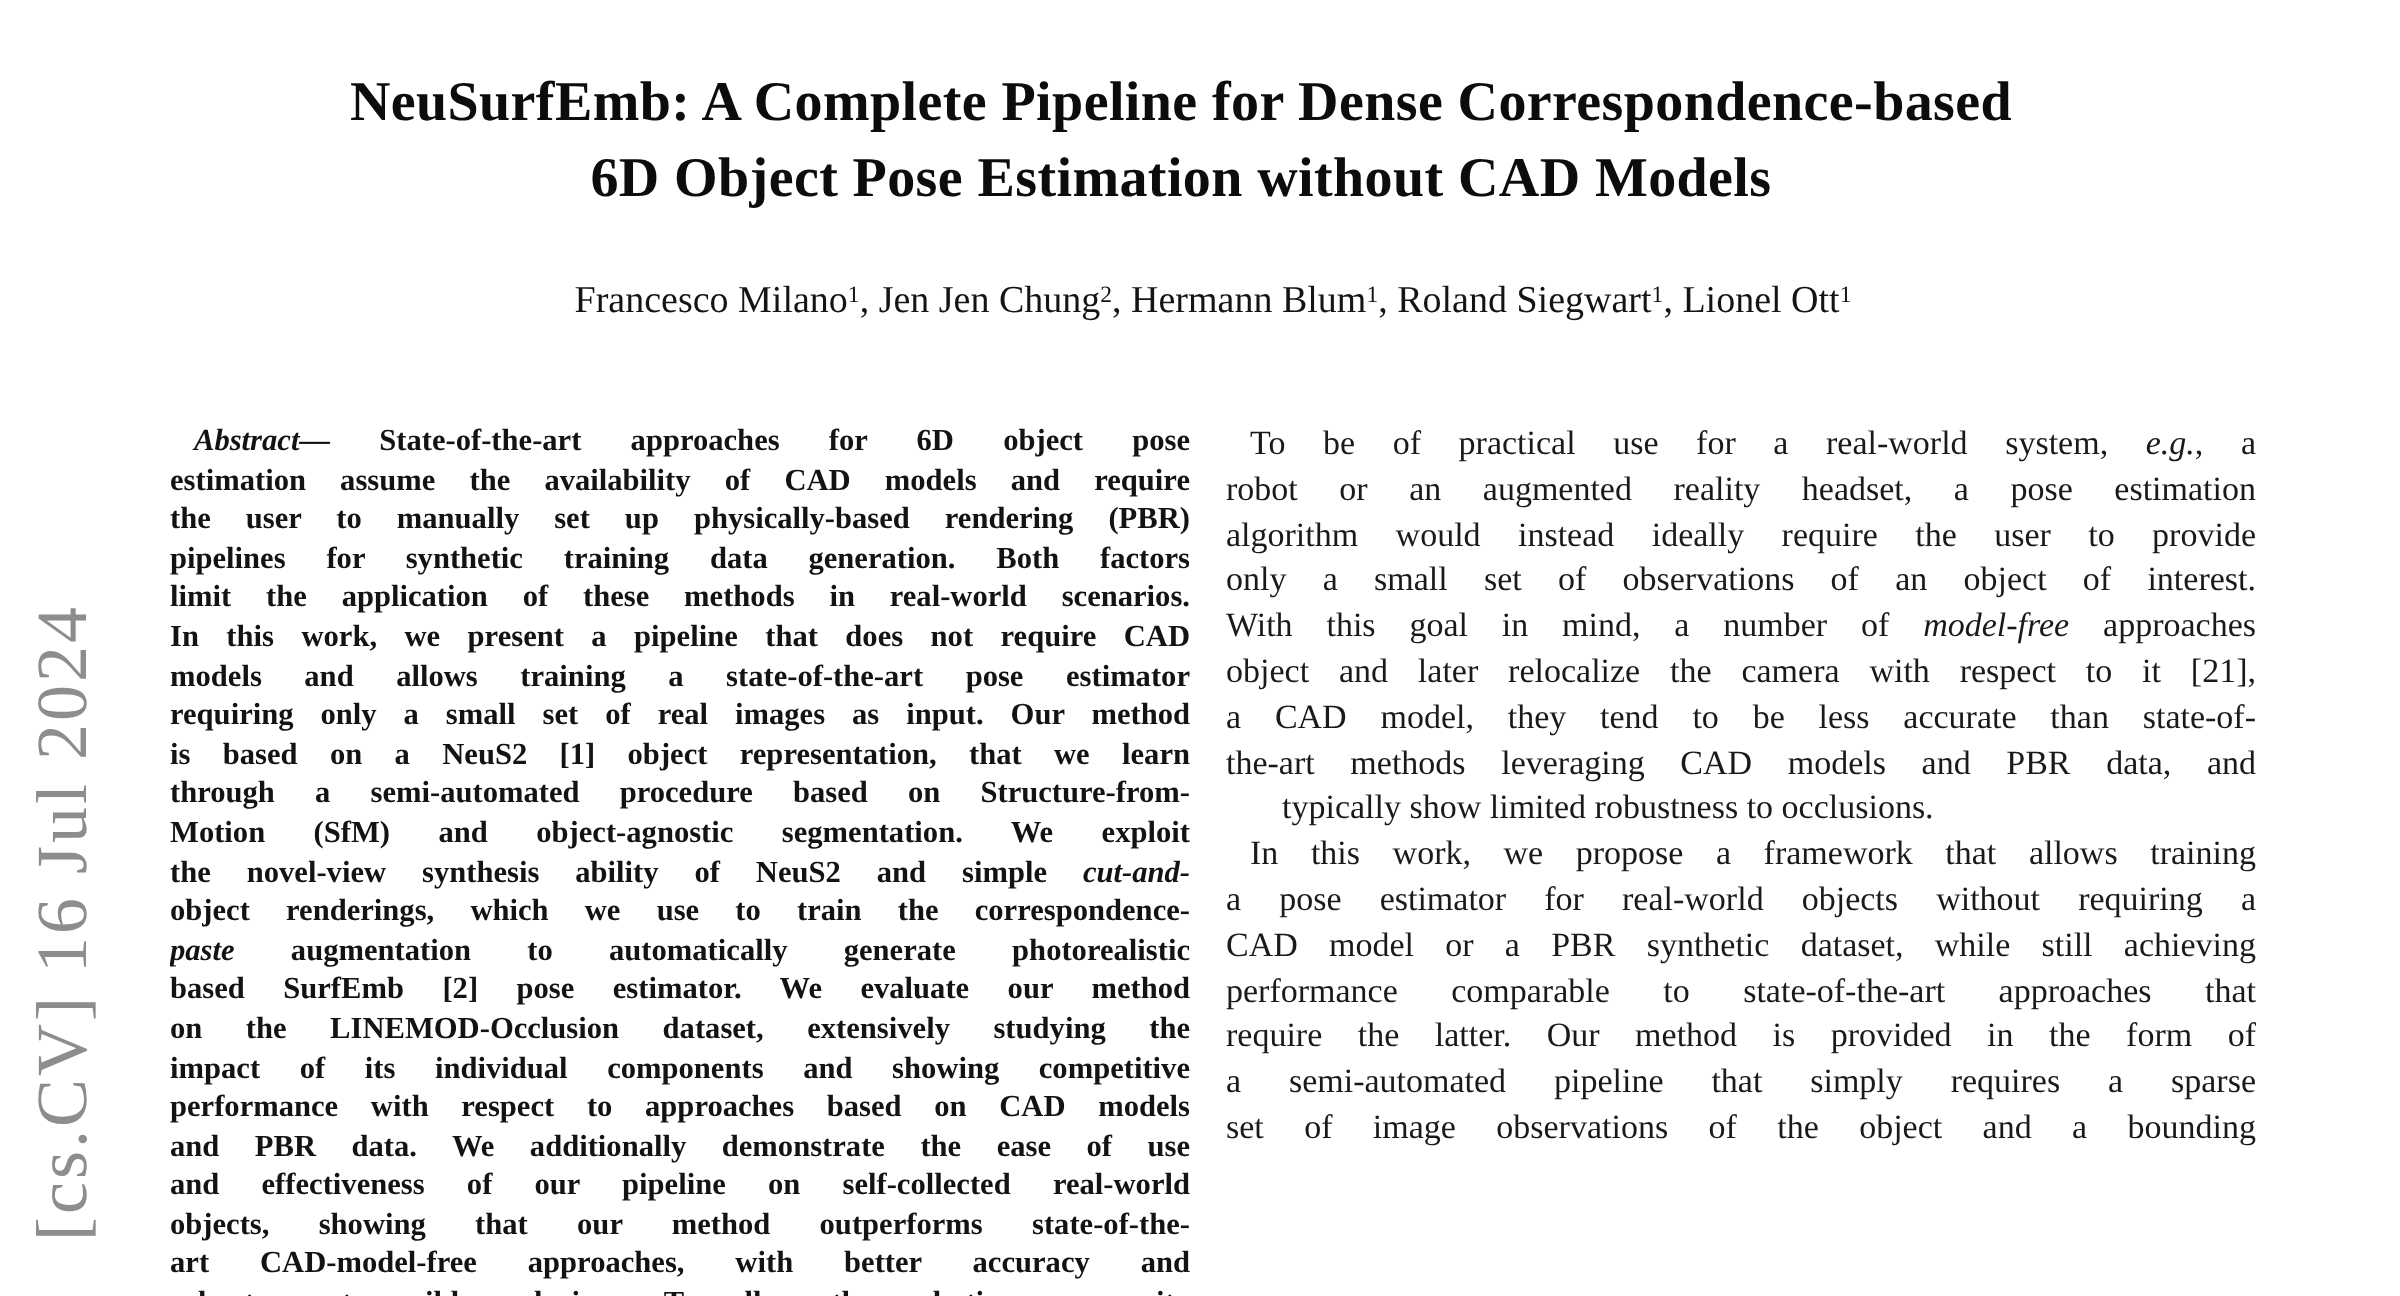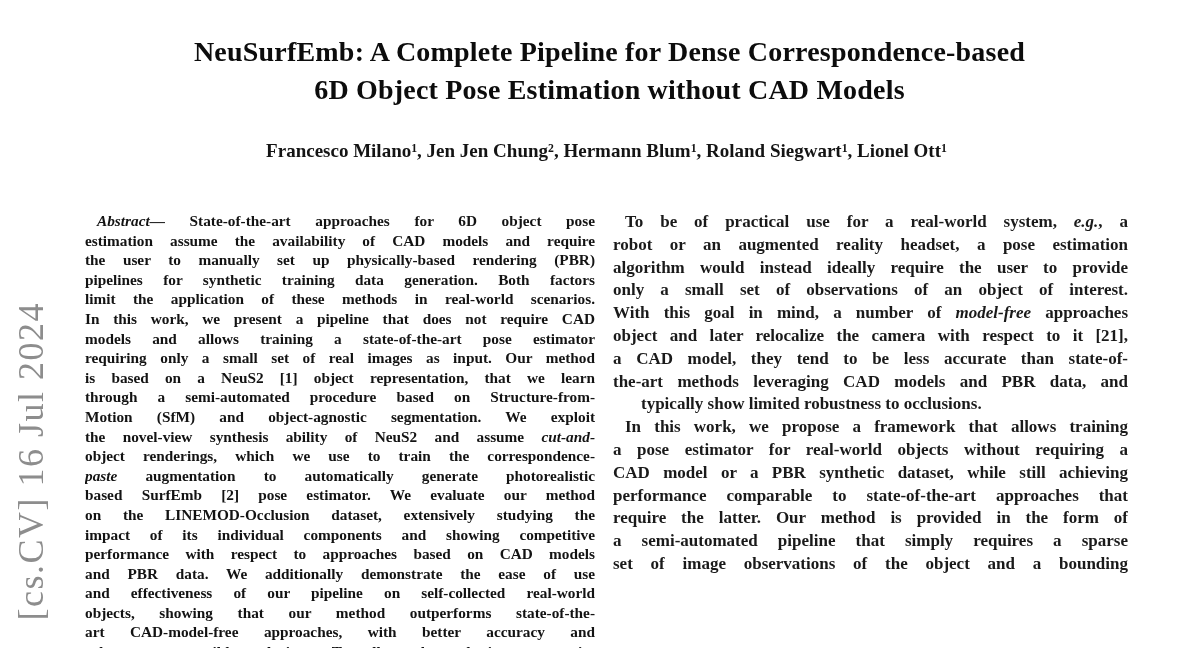--- a/index.html
+++ b/index.html
@@ -16,21 +16,21 @@
     color: #161616;
   }
   .page {
     position: absolute;
     inset: 0;
     background: #ffffff;
   }
   
   .head-block {
     position: absolute;
-    left: 88px;
+    left: 69px;
     top: 33px;
     width: 1043px;
     text-align: center;
     font-family: Liberation Serif, serif;
   }
   .title-line {
     font-weight: bold;
     font-size: 28px;
     line-height: 38px;
     color: #0c0c0c;
@@ -68,21 +68,20 @@
     font-size: 17px;
     line-height: 22.8px;
     color: #1a1a1a;
   }
   
   .tline {
     text-align: justify;
     text-align-last: justify;
     white-space: normal;
     overflow: hidden;
-    font-weight: bold;
   }
   .tline.end { text-align-last: left; margin-left: 28px; }
   .tline.ind { text-indent: 12px; }
   .tline.center { text-align: center; text-align-last: center; }
   .it { font-style: italic; }
   .tline sup {
     font-size: 0.62em;
     line-height: 0;
     vertical-align: baseline;
     position: relative;
@@ -133,21 +132,21 @@
         <div class="tline"><span>estimation assume the availability of CAD models and require</span></div>
         <div class="tline"><span>the user to manually set up physically-based rendering (PBR)</span></div>
         <div class="tline"><span>pipelines for synthetic training data generation. Both factors</span></div>
         <div class="tline"><span>limit the application of these methods in real-world scenarios.</span></div>
         <div class="tline"><span>In this work, we present a pipeline that does not require CAD</span></div>
         <div class="tline"><span>models and allows training a state-of-the-art pose estimator</span></div>
         <div class="tline"><span>requiring only a small set of real images as input. Our method</span></div>
         <div class="tline"><span>is based on a NeuS2 [1] object representation, that we learn</span></div>
         <div class="tline"><span>through a semi-automated procedure based on Structure-from-</span></div>
         <div class="tline"><span>Motion (SfM) and object-agnostic segmentation. We exploit</span></div>
-        <div class="tline"><span>the novel-view synthesis ability of NeuS2 and assume </span><span class="it">cut-and-</span></div>
+        <div class="tline"><span>the novel-view synthesis ability of NeuS2 and simple </span><span class="it">cut-and-</span></div>
         <div class="tline"><span>object renderings, which we use to train the correspondence-</span></div>
         <div class="tline"><span class="it">paste</span><span> augmentation to automatically generate photorealistic</span></div>
         <div class="tline"><span>based SurfEmb [2] pose estimator. We evaluate our method</span></div>
         <div class="tline"><span>on the LINEMOD-Occlusion dataset, extensively studying the</span></div>
         <div class="tline"><span>impact of its individual components and showing competitive</span></div>
         <div class="tline"><span>performance with respect to approaches based on CAD models</span></div>
         <div class="tline"><span>and PBR data. We additionally demonstrate the ease of use</span></div>
         <div class="tline"><span>and effectiveness of our pipeline on self-collected real-world</span></div>
         <div class="tline"><span>objects, showing that our method outperforms state-of-the-</span></div>
         <div class="tline"><span>art CAD-model-free approaches, with better accuracy and</span></div>

